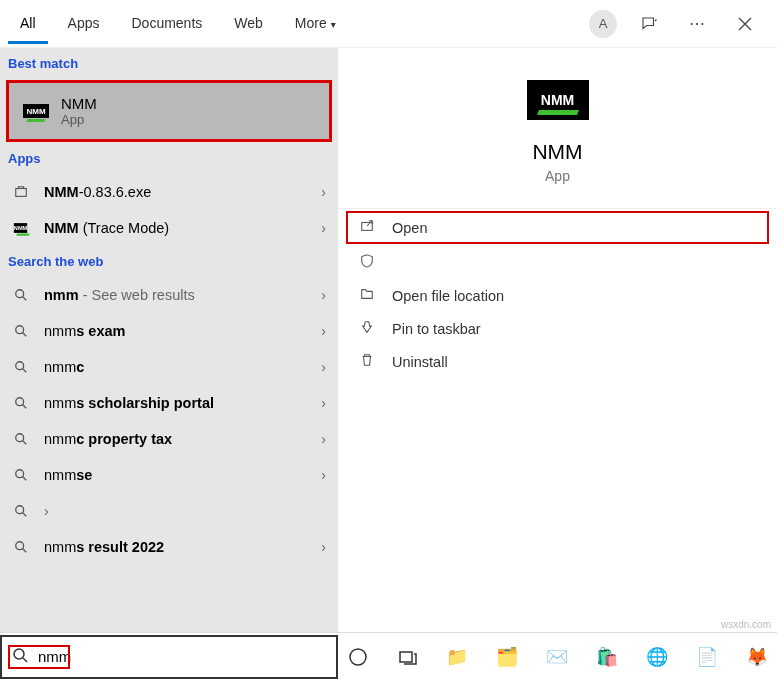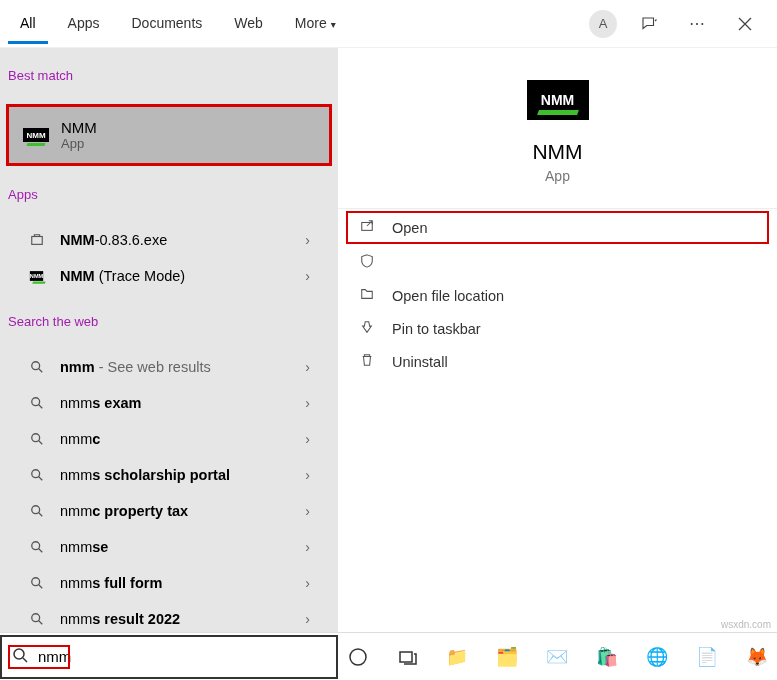--- a/index.html
+++ b/index.html
@@ -11,28 +11,28 @@
 .tab.active { border-bottom-color: #0078d4; color: #000; }
 .tab .chev { font-size: 10px; margin-left: 4px; }
 .topbar-right { margin-left: auto; display: flex; align-items: center; gap: 16px; padding-right: 8px; }
 .avatar { width: 28px; height: 28px; border-radius: 50%; background: #e6e6e6; display: flex; align-items: center; justify-content: center; font-size: 13px; color: #555; }
 .icon-btn { width: 32px; height: 32px; display: flex; align-items: center; justify-content: center; color: #444; cursor: pointer; }
 
 .main { display: flex; height: 584px; }
 .left { width: 338px; background: #e6e6e6; display: flex; flex-direction: column; overflow-y: auto; }
 .right { flex: 1; background: #fff; padding-top: 32px; }
 
-.section-header { font-size: 13px; font-weight: 400; padding: 20px 8px; color: #a21caf; background: #e6e6e6; }
+.section-header { font-size: 13px; font-weight: 700; padding: 8px 8px; color: #1d4ed8; background: #e6e6e6; }
 .best-match-item { display: flex; align-items: center; padding: 12px 14px; background: #b9b9b9; gap: 12px; border: 3px solid #d60000; margin: 1px 6px 1px 6px; }
 .app-icon-nmm { width: 26px; height: 14px; background: #000; color: #fff; font-size: 8px; font-weight: bold; display: flex; align-items: center; justify-content: center; position: relative; }
 .app-icon-nmm::after { content: ""; position: absolute; bottom: -4px; left: 4px; width: 18px; height: 3px; background: #3dbf2e; transform: skewX(-20deg); }
 .best-text .title { font-size: 15px; color: #000; }
 .best-text .sub { font-size: 13px; color: #555; }
 
-.list-item { display: flex; align-items: center; padding: 10px 28px; gap: 14px; cursor: pointer; position: relative; }
+.list-item { display: flex; align-items: center; padding: 10px 12px; gap: 14px; cursor: pointer; position: relative; }
 .list-icon { width: 18px; display: flex; justify-content: center; color: #555; }
 .list-text { font-size: 14.5px; color: #000; flex: 1; }
 .list-text .light { color: #666; font-weight: 400; }
 .list-text b { font-weight: 600; }
 .chev-right { color: #666; font-size: 14px; }
 
 .detail-center { display: flex; flex-direction: column; align-items: center; gap: 4px; margin-bottom: 24px; }
 .detail-logo { width: 62px; height: 40px; background: #000; display: flex; flex-direction: column; align-items: center; justify-content: center; position: relative; margin-bottom: 16px; }
 .detail-logo .txt { color: #fff; font-weight: bold; font-size: 14px; }
 .detail-logo .bar { position: absolute; bottom: 5px; width: 40px; height: 5px; background: #3dbf2e; transform: skewX(-20deg); }
@@ -174,21 +174,20 @@
     <span class="list-text">nmm<b>se</b></span>
     <span class="chev-right">›</span>
         </div>
         <div class="list-item">
           <span class="list-icon">
             <svg width="14" height="14" viewBox="0 0 16 16" fill="none" stroke="#555" stroke-width="1.5">
               <circle cx="6.5" cy="6.5" r="4.5"></circle>
               <path d="M10 10l4 4"></path>
             </svg>
           </span>
-    <span class="list-text">nmm<b>s full form</b></span>
     <span class="chev-right">›</span>
         </div>
         <div class="list-item">
           <span class="list-icon">
             <svg width="14" height="14" viewBox="0 0 16 16" fill="none" stroke="#555" stroke-width="1.5">
               <circle cx="6.5" cy="6.5" r="4.5"></circle>
               <path d="M10 10l4 4"></path>
             </svg>
           </span>
     <span class="list-text">nmm<b>s result 2022</b></span>

